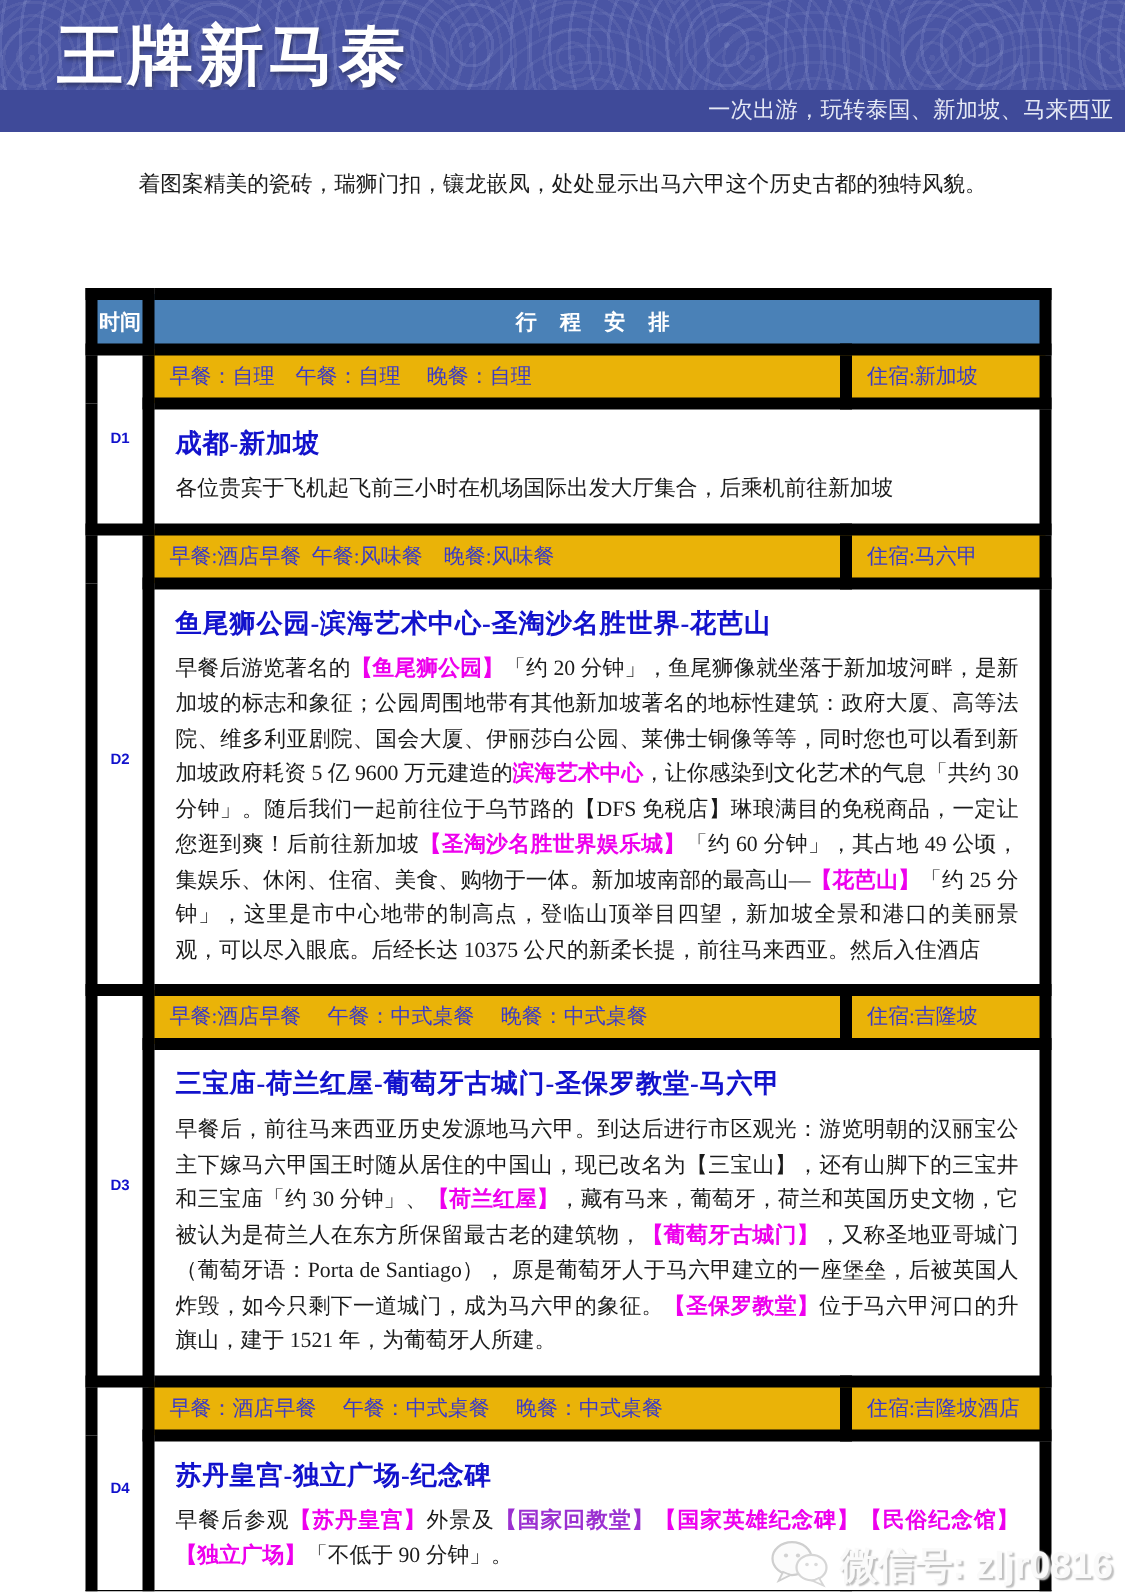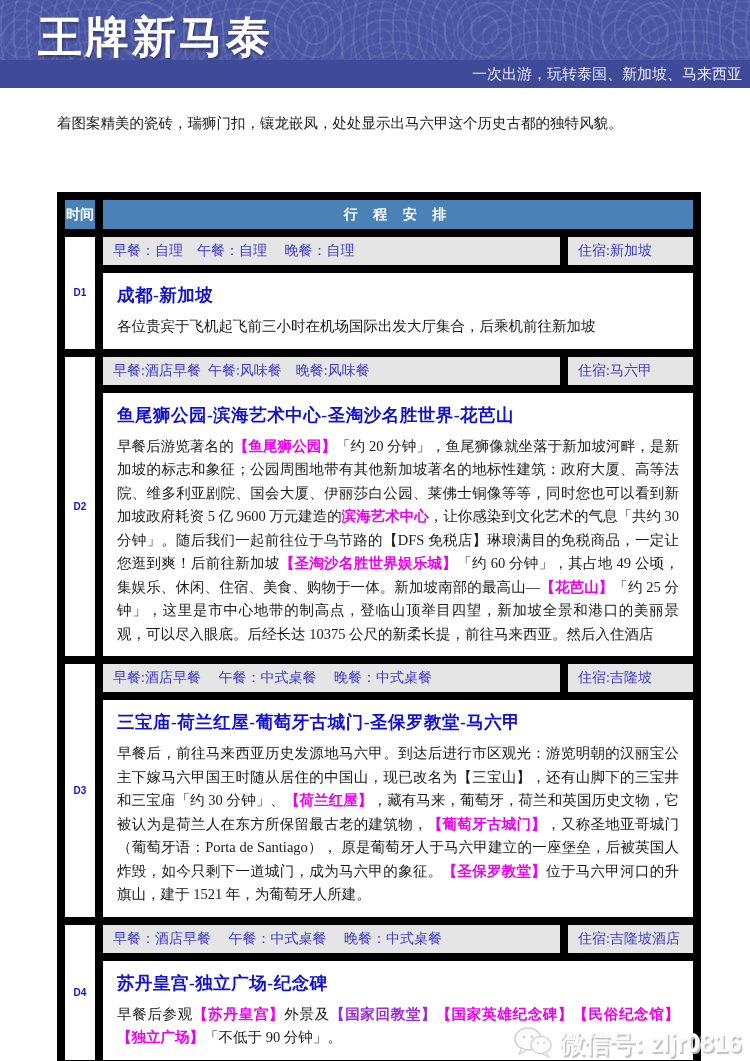--- a/index.html
+++ b/index.html
@@ -39,21 +39,21 @@
     padding-right:8px;
     padding-left:20px;
   }
   .banner-band span{
     font-family:"Liberation Sans","DejaVu Sans",sans-serif;
     font-size:15px;color:#e6e9f5;line-height:28px;
   }
   
   .intro{
     margin:24px 57px 16px 57px;
-    font-size:14.5px;line-height:22px;color:#1a1a1a;
+    font-size:14.5px;line-height:22px;color:#1a1a1a;text-align:center;
   }
   
   table.itinerary{
     margin:58px 0 0 57px;
     width:636px;
     border-collapse:collapse;
     table-layout:fixed;
   }
   table.itinerary th, table.itinerary td{
     border:8px solid #000000;
@@ -66,21 +66,21 @@
     height:37px;text-align:center;
   }
   .th-schedule{letter-spacing:6px;}
   .day-cell{
     background:#ffffff;
     color:#1212cc;font-weight:bold;font-size:10px;
     text-align:center;
     font-family:"Liberation Sans","DejaVu Sans",sans-serif;
   }
   .meal-row td.meal-cell, .meal-row td.lodging-cell{
-    background:#e5e5e5;
+    background:#eab308;
     color:#3b3bc6;
     font-size:14px;
     height:36px;
     padding:2px 10px;
     white-space:pre-wrap;
   }
   .content-cell{
     background:#ffffff;
     padding:4px 14px 10px 14px;
   }

